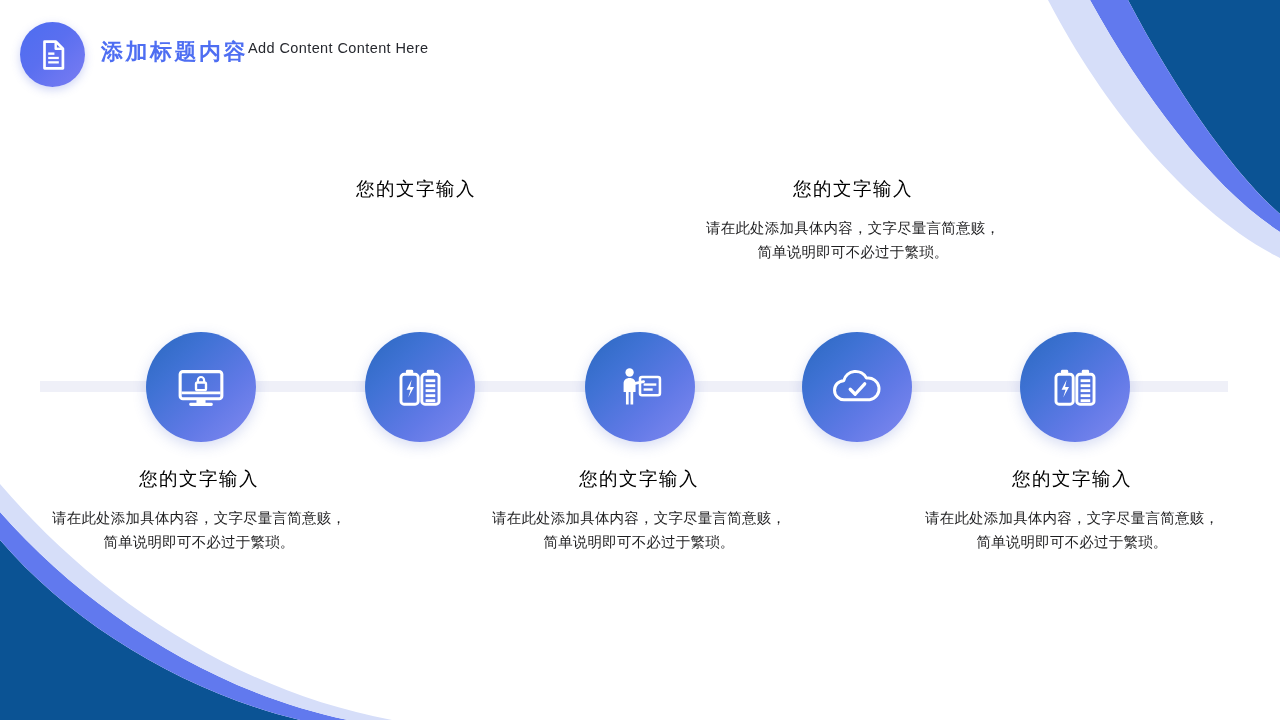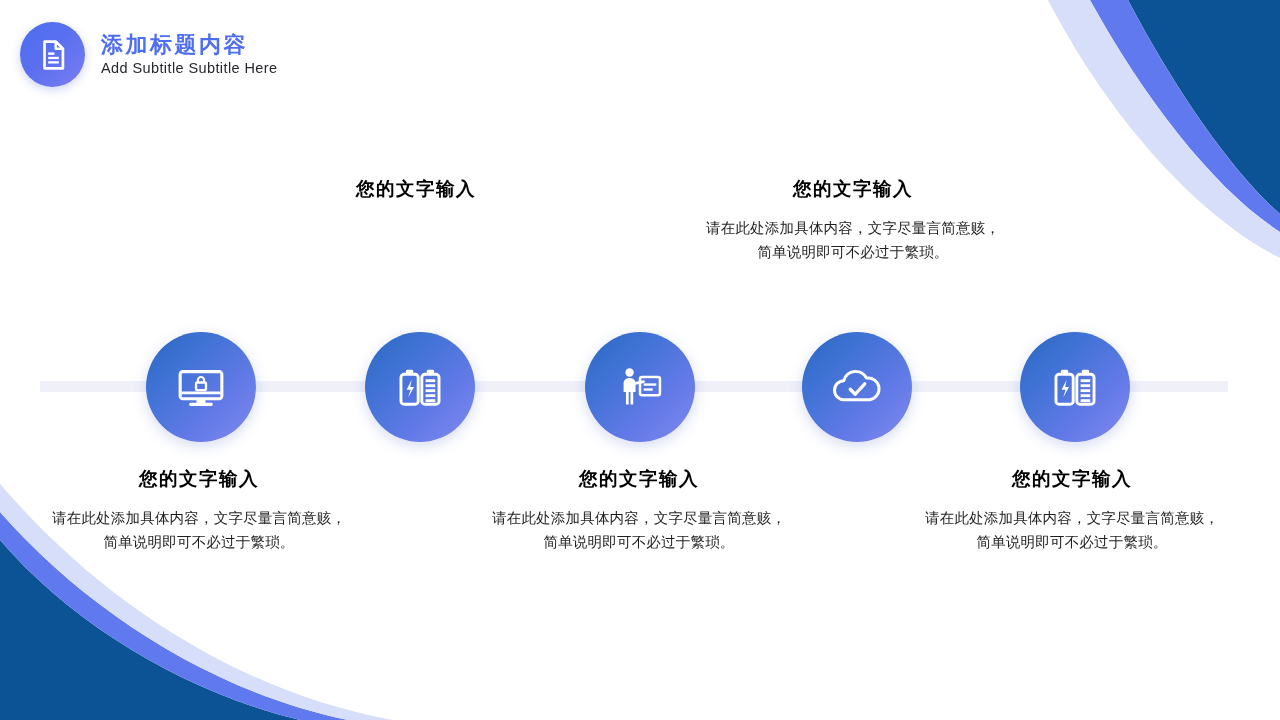--- a/index.html
+++ b/index.html
@@ -46,21 +46,21 @@
     border-radius: 50%;
     background: linear-gradient(135deg, #4d6df0 0%, #5a6ff0 45%, #7b7df2 100%);
     box-shadow: 0 3px 10px rgba(80,100,220,0.28);
     display: flex;
     align-items: center;
     justify-content: center;
     flex: 0 0 auto;
   }
   .header-text {
     display: flex;
-    flex-direction: column;
+    flex-direction: row;
     justify-content: center;
     line-height: 1;
   }
   .header-title {
     font-size: 22px;
     font-weight: bold;
     color: #4e6ef2;
     letter-spacing: 2.5px;
     margin-bottom: 5px;
     white-space: nowrap;
@@ -101,21 +101,21 @@
   }
 
   
   .block {
     position: absolute;
     width: 300px;
     text-align: center;
   }
   .block-title {
     font-size: 18.5px;
-    font-weight: bold;
+    font-weight: normal;
     color: #000000;
     letter-spacing: 1.5px;
     margin-bottom: 16px;
     white-space: nowrap;
   }
   .block-body {
     font-size: 14.5px;
     color: #1d1d1f;
     line-height: 1.65;
     letter-spacing: 0.2px;
@@ -145,21 +145,21 @@
       <svg width="34" height="34" viewBox="0 0 24 24" xmlns="http://www.w3.org/2000/svg">
         <path d="M6 2.6 h8.1 L19 7.5 V21.4 H6 Z" fill="none" stroke="#ffffff" stroke-width="1.9" stroke-linejoin="round"></path>
         <path d="M13.9 2.8 V7.6 H18.8" fill="none" stroke="#ffffff" stroke-width="1.7" stroke-linejoin="round"></path>
         <rect x="8.6" y="10.2" width="4.4" height="1.7" fill="#ffffff"></rect>
         <rect x="8.6" y="13.3" width="7.5" height="1.6" fill="#ffffff"></rect>
         <rect x="8.6" y="16.4" width="7.5" height="1.6" fill="#ffffff"></rect>
       </svg>
     </div>
     <div class="header-text">
       <div class="header-title">添加标题内容</div>
-      <div class="header-sub">Add Subtitle Subtitle Here</div>
+      <div class="header-sub">Add Content Content Here</div>
     </div>
   </div>
 
   <div class="timeline-bar"></div>
 
   <div class="node" style="left:146px;">
     <svg class="node-icon" viewBox="0 0 64 64" xmlns="http://www.w3.org/2000/svg">
       <rect x="9" y="15" width="46" height="30" rx="3" fill="none" stroke="#ffffff" stroke-width="3.4"></rect>
       <line x1="10.5" y1="38.5" x2="53.5" y2="38.5" stroke="#ffffff" stroke-width="3"></line>
       <rect x="27" y="45" width="10" height="5" fill="#ffffff"></rect>

